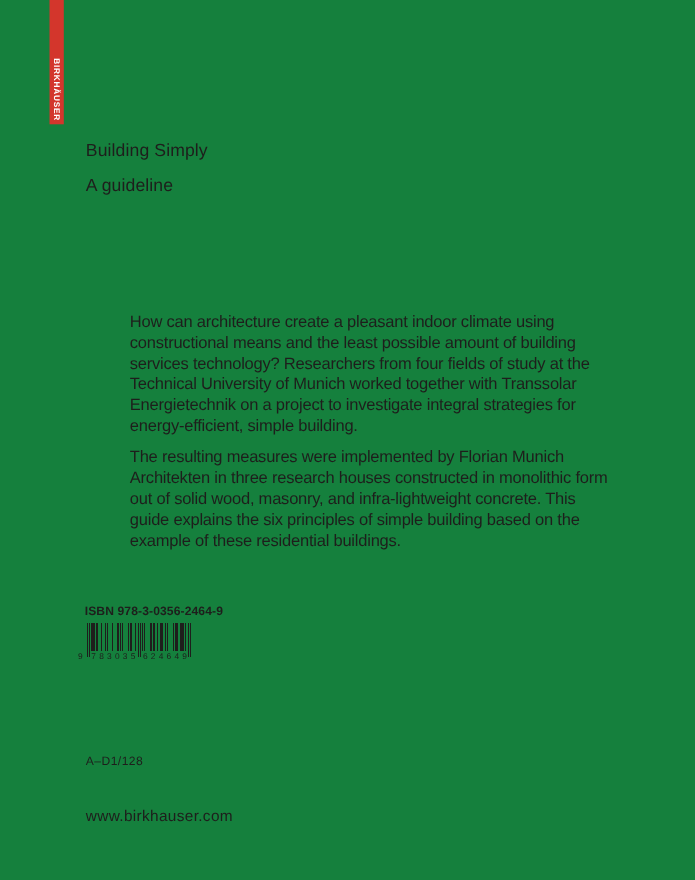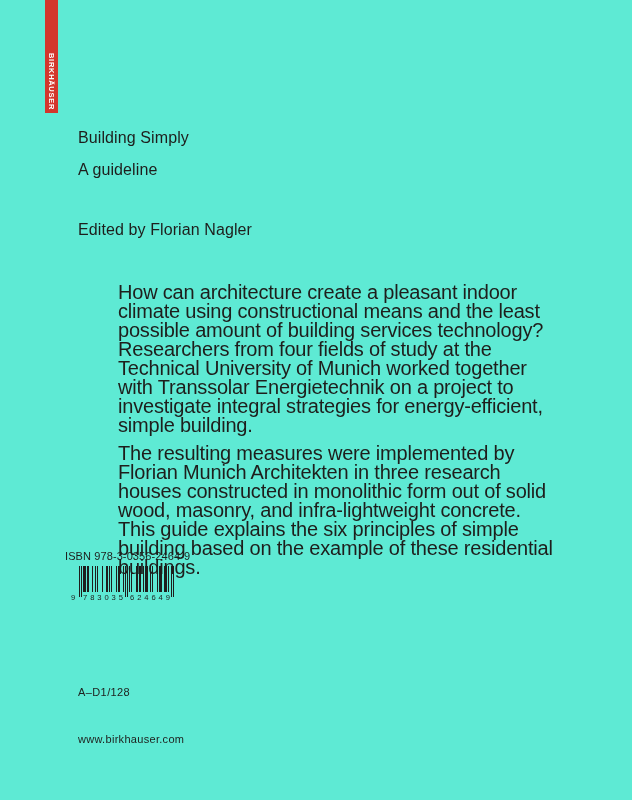--- a/index.html
+++ b/index.html
@@ -1,60 +1,59 @@
 <!DOCTYPE html>
 <html style="--accent: #d3362c;"><head>
 <meta charset="utf-8">
 <style>
   html,body{margin:0;padding:0;background:#fff;}
   .page{
-    position:relative;width:632px;height:800px;background:#5eead4;
+    position:relative;width:632px;height:800px;background:#15803d;
     font-family:"Liberation Sans",sans-serif;color:#1e1e1c;overflow:hidden;
   }
   .banner{
     position:absolute;left:45px;top:0;width:12.5px;height:113px;
     background:var(--accent,#d3362c);
     display:flex;align-items:flex-end;justify-content:center;
   }
   .banner-text{
     writing-mode:vertical-rl;color:#ffffff;font-size:7.5px;font-weight:700;
     letter-spacing:0.7px;padding-bottom:3px;white-space:nowrap;
   }
   .title-line{position:absolute;left:78px;font-size:16px;font-weight:500;letter-spacing:0.1px;}
   .title{top:129px;}
   .subtitle{top:161px;}
   .editor{top:221px;}
   .blurb{
     position:absolute;left:118px;top:283px;width:436px;
-    font-size:20px;line-height:19px;letter-spacing:-0.2px;font-weight:500;
+    font-size:15px;line-height:19px;letter-spacing:-0.2px;font-weight:500;
   }
   .blurb p{margin:0 0 9px 0;}
   .isbn-label{
-    position:absolute;left:65px;top:550px;
-    font-size:11px;font-weight:400;letter-spacing:0.1px;
+    position:absolute;left:77px;top:550px;
+    font-size:11px;font-weight:700;letter-spacing:0.1px;
   }
   .barcode{position:absolute;left:70px;top:566px;}
   .barcode svg rect{fill:#1e1e1c;}
   .barcode svg text{fill:#1e1e1c;font-family:"Liberation Sans",sans-serif;font-size:7.6px;}
   .edition{position:absolute;left:78px;top:686px;font-size:11px;letter-spacing:0.4px;}
   .edition .run{}
-  .website{position:absolute;left:78px;top:733px;font-size:11px;letter-spacing:0.3px;}
+  .website{position:absolute;left:78px;top:733px;font-size:14px;letter-spacing:0.3px;}
 </style>
 </head>
 <body>
 
 <div class="page">
 
   <div class="banner">
     <span class="banner-text">BIRKHÄUSER</span>
   </div>
 
   <div class="title-line title">Building Simply</div>
   <div class="title-line subtitle">A guideline</div>
-  <div class="title-line editor">Edited by Florian Nagler</div>
 
   <div class="blurb">
     <p>How can architecture create a pleasant indoor climate using constructional means and the least possible amount of building services technology? Researchers from four fields of study at the Technical University of Munich worked together with Transsolar Energietechnik on a project to investigate integral strategies for energy-efficient, simple building.</p>
     <p>The resulting measures were implemented by Florian Munich Architekten in three research houses constructed in monolithic form out of solid wood, masonry, and infra-lightweight concrete. This guide explains the six principles of simple building based on the example of these residential buildings.</p>
   </div>
 
   <div class="isbn-label">ISBN 978-3-0356-2464-9</div>
 
   <div class="barcode" id="barcode"><svg width="105" height="35" viewBox="-9 0 105 35" shape-rendering="crispEdges">
         <rect x="0" y="0" width="1" height="31"></rect>

